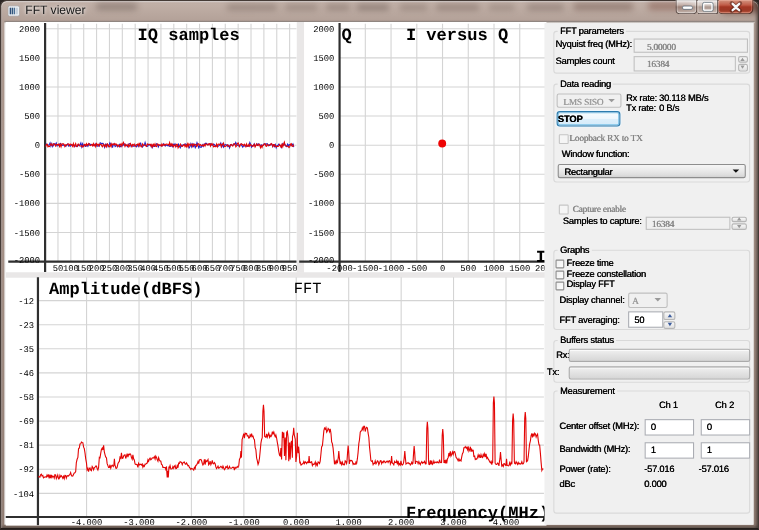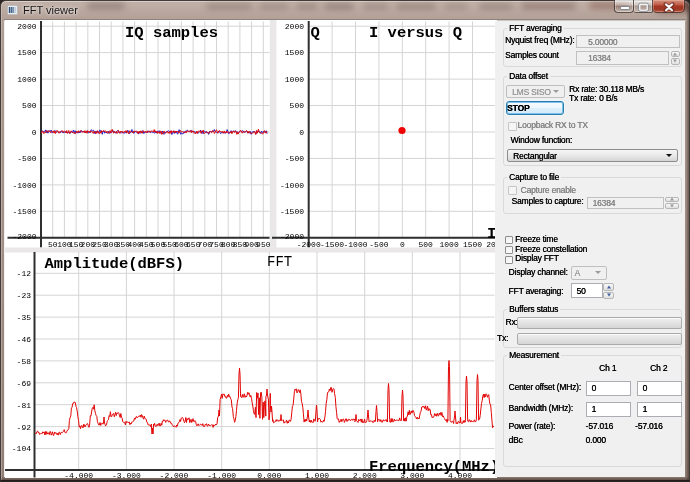--- a/index.html
+++ b/index.html
@@ -38,21 +38,21 @@
 
 #clienttop { position:absolute; left:4px; top:19px; width:682px; height:2px; background:linear-gradient(180deg,#6e615b,#ece8e5); }
 #client { position:absolute; left:4px; top:21px; width:681px; height:456px; background:#f0f0f0; }
 
 
 #panel { position:absolute; left:495px; top:21px; width:190px; height:456px; background:#f0f0f0;
   font-size:8.5px; letter-spacing:-0.2px; text-shadow:0.3px 0 0 currentColor; }
 .grp { position:absolute; border:1px solid #d9d9d9; border-radius:3px; }
 .grp > span { position:absolute; top:-6px; left:3px; background:#f0f0f0; padding:0 2px; color:#000; white-space:nowrap; line-height:10px;}
 .lab { position:absolute; color:#000; white-space:nowrap; line-height:11px; }
-.dis { color:#848484; }
+.dis { color:#848484;font-family:Liberation Serif, serif; }
 .fld { position:absolute; border:1px solid #abadb3; background:#fff; color:#000; padding-left:5px; display:flex; align-items:center; }
 .fld.dis { background:#f0f0f0; border-color:#c0c0c0; color:#848484; }
 .spin { position:absolute; display:flex; flex-direction:column; }
 .spin > div { flex:1; border:1px solid #b6b6b6; border-radius:2px; background:linear-gradient(180deg,#f9f9f9,#e0e0e0); position:relative; }
 .spin > div + div { margin-top:1px; }
 .arr { position:absolute; left:50%; top:50%; transform:translate(-50%,-50%); width:0; height:0; }
 .arr.up { border-left:2.5px solid transparent; border-right:2.5px solid transparent; border-bottom:3px solid #3b5c9d; }
 .arr.dn { border-left:2.5px solid transparent; border-right:2.5px solid transparent; border-top:3px solid #3b5c9d; }
 .spin.dis .arr.up { border-bottom-color:#999; }
 .spin.dis .arr.dn { border-top-color:#999; }
@@ -277,27 +277,27 @@
 <text x="487" y="238" font-size="15.5px" font-weight="bold">I</text>
 <text x="44.5" y="267.5" font-size="15.5px" font-weight="bold">Amplitude(dBFS)</text>
 <text x="267" y="266" font-size="14px">FFT</text>
 <text x="369" y="471" font-size="15.5px" font-weight="bold">Frequency(MHz)</text>
 </g>
 </g>
 </svg>
   <div id="panel">
 
 <div class="grp" style="left:8px;top:6.5px;width:179px;height:39.5px">
-        <span>FFT averaging</span>
+        <span>FFT parameters</span>
       </div>
 <div class="grp" style="left:8px;top:55px;width:179px;height:90px">
-        <span>Data offset</span>
-      </div>
-<div class="grp" style="left:8px;top:156px;width:179px;height:37px">
-        <span>Capture to file</span>
+        <span>Data reading</span>
+      </div>
+<div class="grp" style="left:8px;top:206px;width:179px;height:72.5px">
+        <span>Graphs</span>
       </div>
 <div class="grp" style="left:8px;top:288px;width:179px;height:38.5px">
         <span>Buffers status</span>
       </div>
 <div class="grp" style="left:8px;top:333.5px;width:179px;height:112.5px">
         <span>Measurement</span>
       </div>
 
 <div class="lab" style="left:10px;top:14px">Nyquist freq (MHz):</div>
 <div class="fld dis" style="left:81px;top:14px;width:104px;height:13px;padding-left:11px">5.00000</div>

